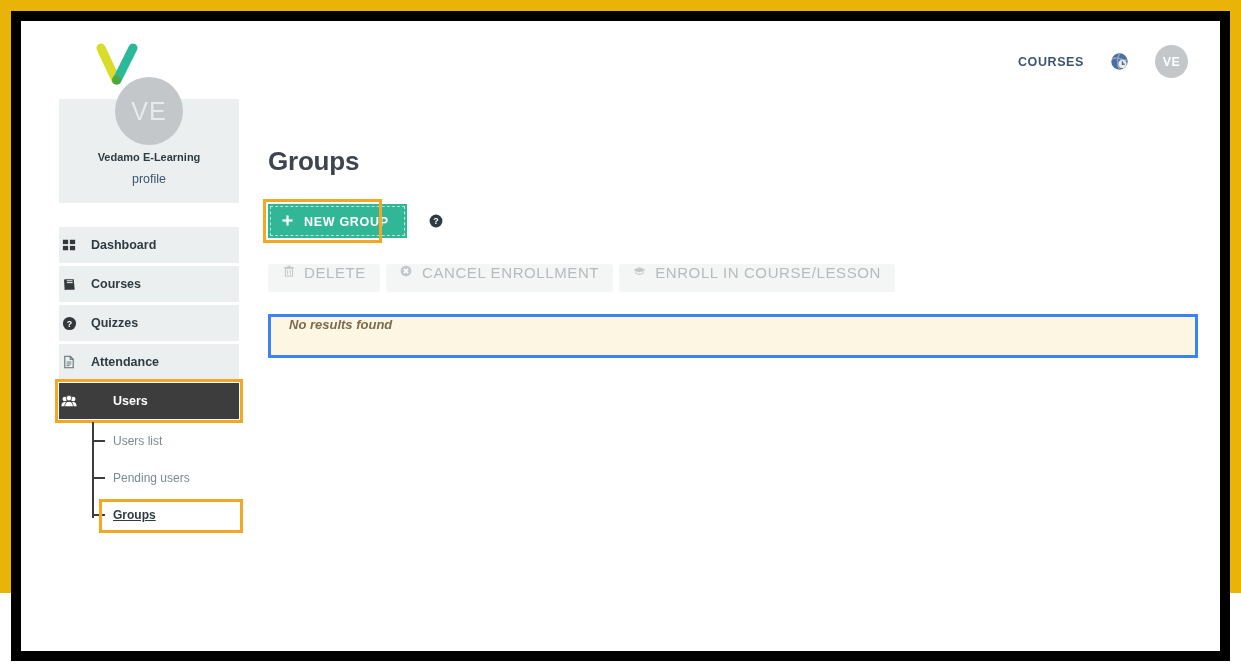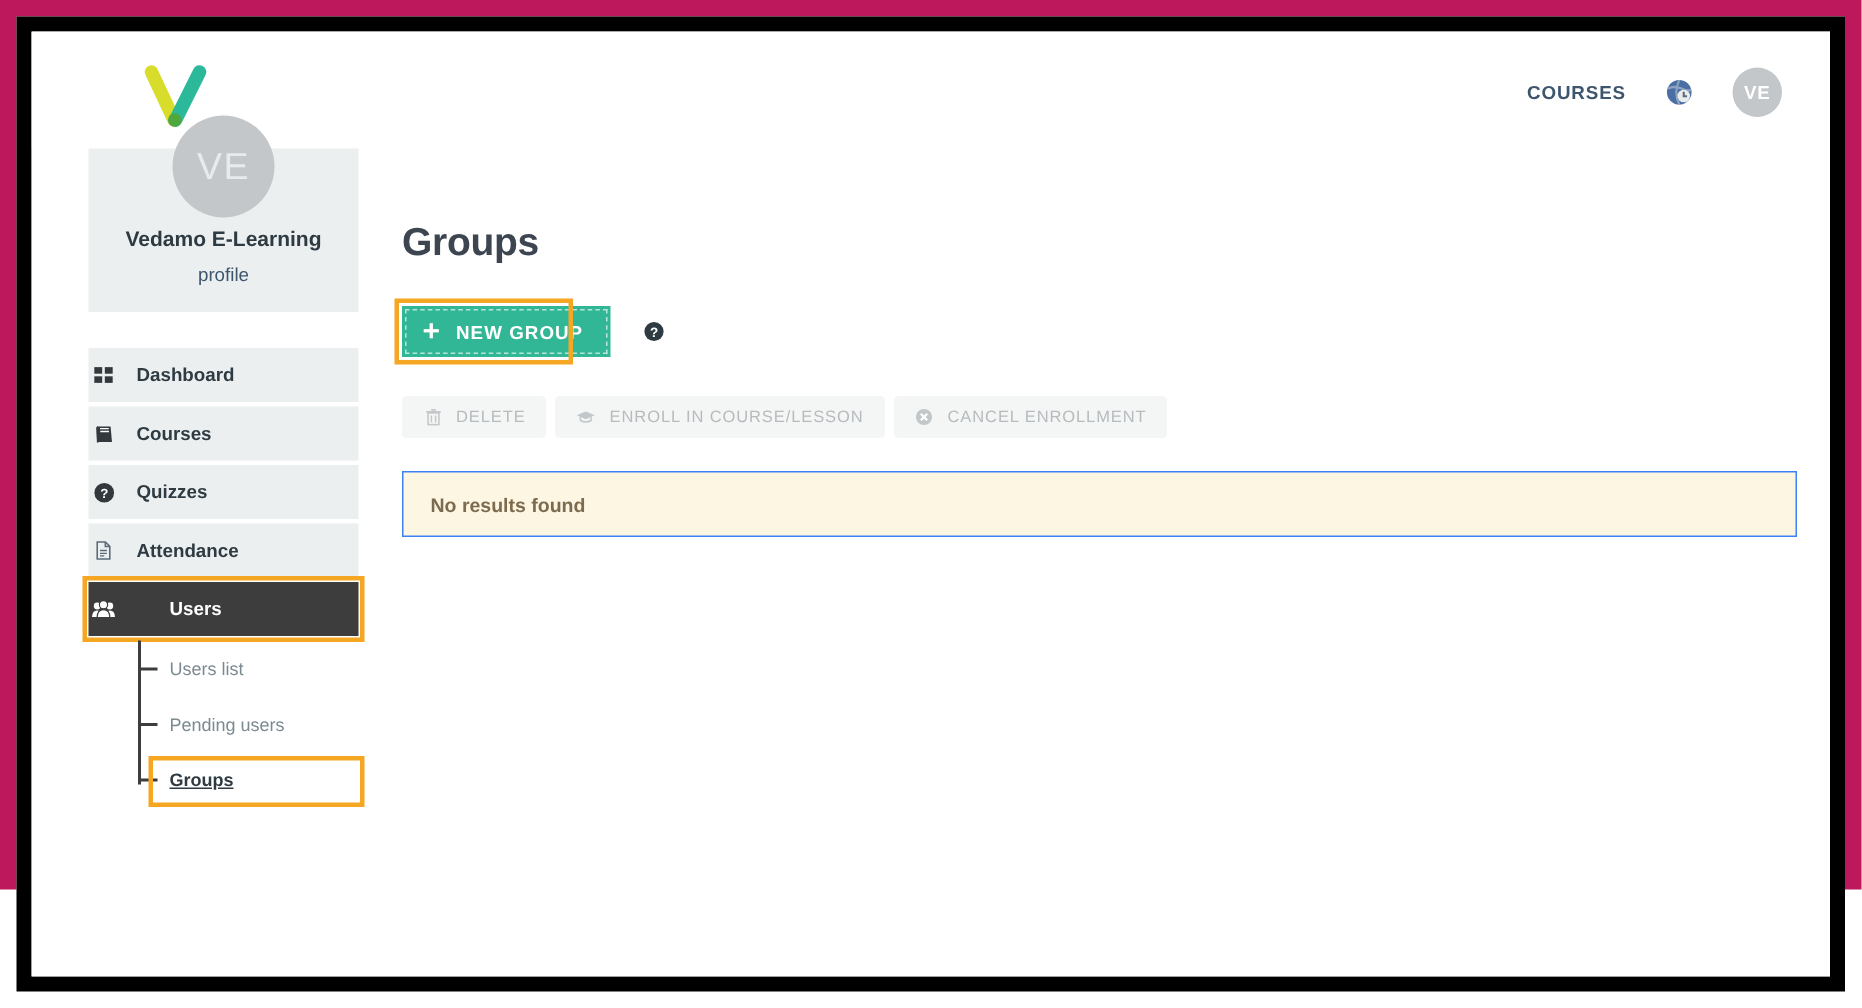--- a/index.html
+++ b/index.html
@@ -13,21 +13,21 @@
     font-family: "Liberation Sans", sans-serif;
     overflow: hidden;
   }
 
   
   .screen {
     position: absolute;
     left: 0; top: 0;
     width: 1241px;
     height: 593px;
-    background: #be185d;
+    background: #eab308;
     box-sizing: border-box;
   }
   .frame {
     position: absolute;
     left: 11px;
     top: 11px;
     width: 1219px;
     height: 650px;
     border: 10px solid #000000;
     box-sizing: border-box;
@@ -121,21 +121,21 @@
     background: #c3c7c9;
     color: #e8ebec;
     font-size: 25px;
     font-weight: normal;
     letter-spacing: 1px;
     display: flex;
     align-items: center;
     justify-content: center;
   }
   .profile-name {
-    font-size: 14px;
+    font-size: 11px;
     font-weight: bold;
     color: #2f3b42;
     margin-top: 10px;
   }
   .profile-link {
     display: inline-block;
     margin-top: 9px;
     font-size: 12.5px;
     color: #3d566e;
     cursor: pointer;
@@ -301,48 +301,48 @@
     display: flex;
     align-items: center;
     gap: 6px;
   }
   .tb-btn {
     background: #f4f5f5;
     border: none;
     height: 28px;
     padding: 0 14px;
     border-radius: 3px;
-    font-size: 11px;
+    font-size: 15px;
     letter-spacing: 0.6px;
     color: #b6bbbd;
     font-family: "Liberation Sans", sans-serif;
     display: inline-flex;
-    align-items: center;
     gap: 9px;
     cursor: default;
   }
   .tb-btn .tb-ico {
     width: 13px;
     height: 13px;
     display: flex;
     align-items: center;
     justify-content: center;
     flex: none;
   }
 
   .alert {
     margin-top: 22px;
     width: 930px;
     height: 44px;
     background: #fdf6e3;
-    border: 1px solid #3b82f6;
-    box-sizing: border-box;
-    display: flex;
-    align-items: center;
+    border: 3px solid #3b82f6;
+    box-sizing: border-box;
+    display: flex;
+    align-items: flex-start;
     padding-left: 18px;
+    font-style: italic;
   }
   .alert-text {
     font-size: 13px;
     font-weight: bold;
     color: #7d6b4f;
   }
 </style>
 </head>
 <body>
 
@@ -504,38 +504,38 @@
                 <rect x="1.3" y="2.2" width="10.4" height="1.3" fill="#c2c7c9"></rect>
                 <rect x="4.8" y="0.7" width="3.4" height="1.3" fill="#c2c7c9"></rect>
                 <path d="M5 5.5 V10.4 M8 5.5 V10.4" stroke="#c2c7c9" stroke-width="1"></path>
               </svg>
             </span>
             <span>DELETE</span>
           </button>
 
           <button class="tb-btn" disabled="">
             <span class="tb-ico">
+              <svg viewBox="0 0 13 13" width="12" height="12">
+                <circle cx="6.5" cy="6.5" r="5.8" fill="#c2c7c9"></circle>
+                <path d="M4.2 4.2 L8.8 8.8 M8.8 4.2 L4.2 8.8" stroke="#ffffff" stroke-width="1.6"></path>
+              </svg>
+            </span>
+            <span>CANCEL ENROLLMENT</span>
+          </button>
+
+          <button class="tb-btn" disabled="">
+            <span class="tb-ico">
               <svg viewBox="0 0 15 13" width="14" height="12">
                 <polygon points="7.5,2.2 14.4,5.2 7.5,8.2 0.6,5.2" fill="#c2c7c9"></polygon>
                 <path d="M3.4 6.3 V9.2 Q7.5 11.6 11.6 9.2 V6.3" fill="none" stroke="#c2c7c9" stroke-width="1.2"></path>
               </svg>
             </span>
             <span>ENROLL IN COURSE/LESSON</span>
           </button>
 
-          <button class="tb-btn" disabled="">
-            <span class="tb-ico">
-              <svg viewBox="0 0 13 13" width="12" height="12">
-                <circle cx="6.5" cy="6.5" r="5.8" fill="#c2c7c9"></circle>
-                <path d="M4.2 4.2 L8.8 8.8 M8.8 4.2 L4.2 8.8" stroke="#ffffff" stroke-width="1.6"></path>
-              </svg>
-            </span>
-            <span>CANCEL ENROLLMENT</span>
-          </button>
-
         </div>
 
         <div class="alert">
           <span class="alert-text">No results found</span>
         </div>
 
       </div>
 
     </div>
   </div>

